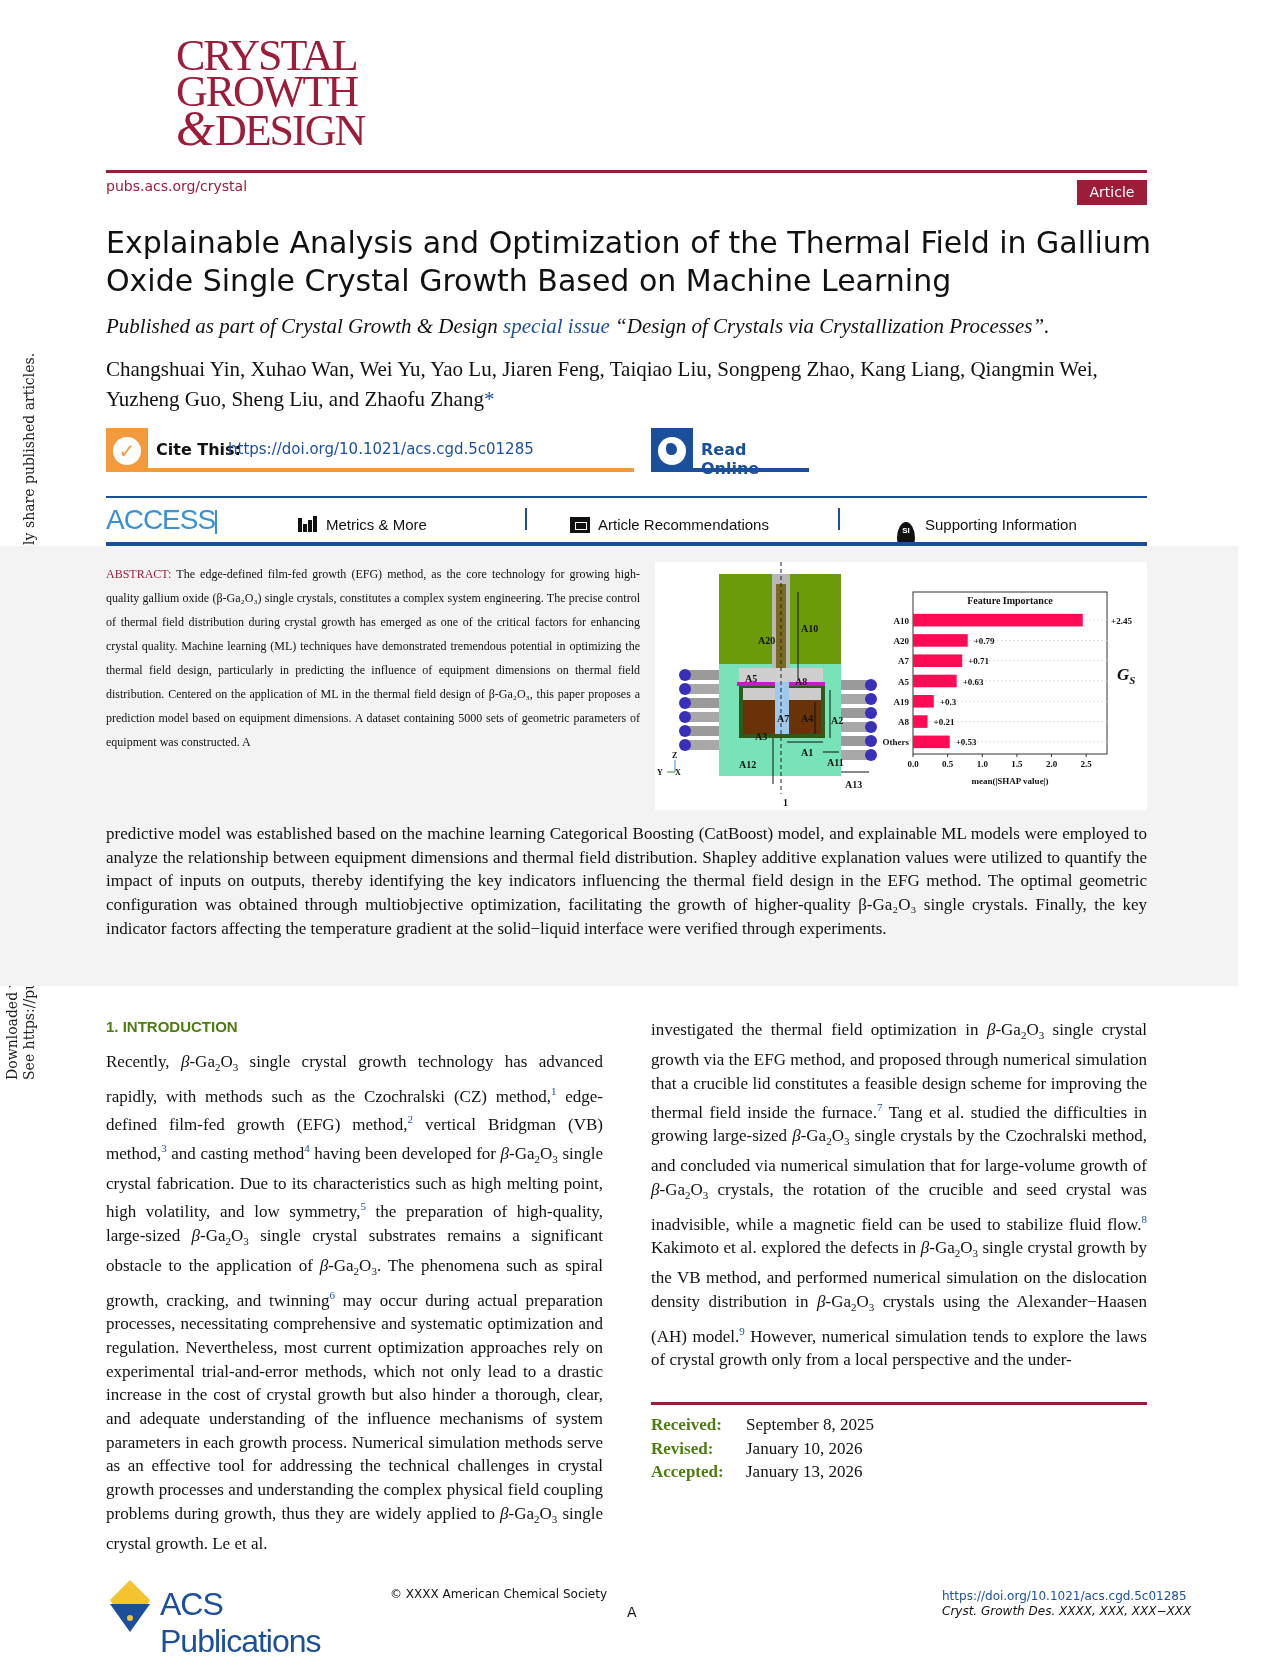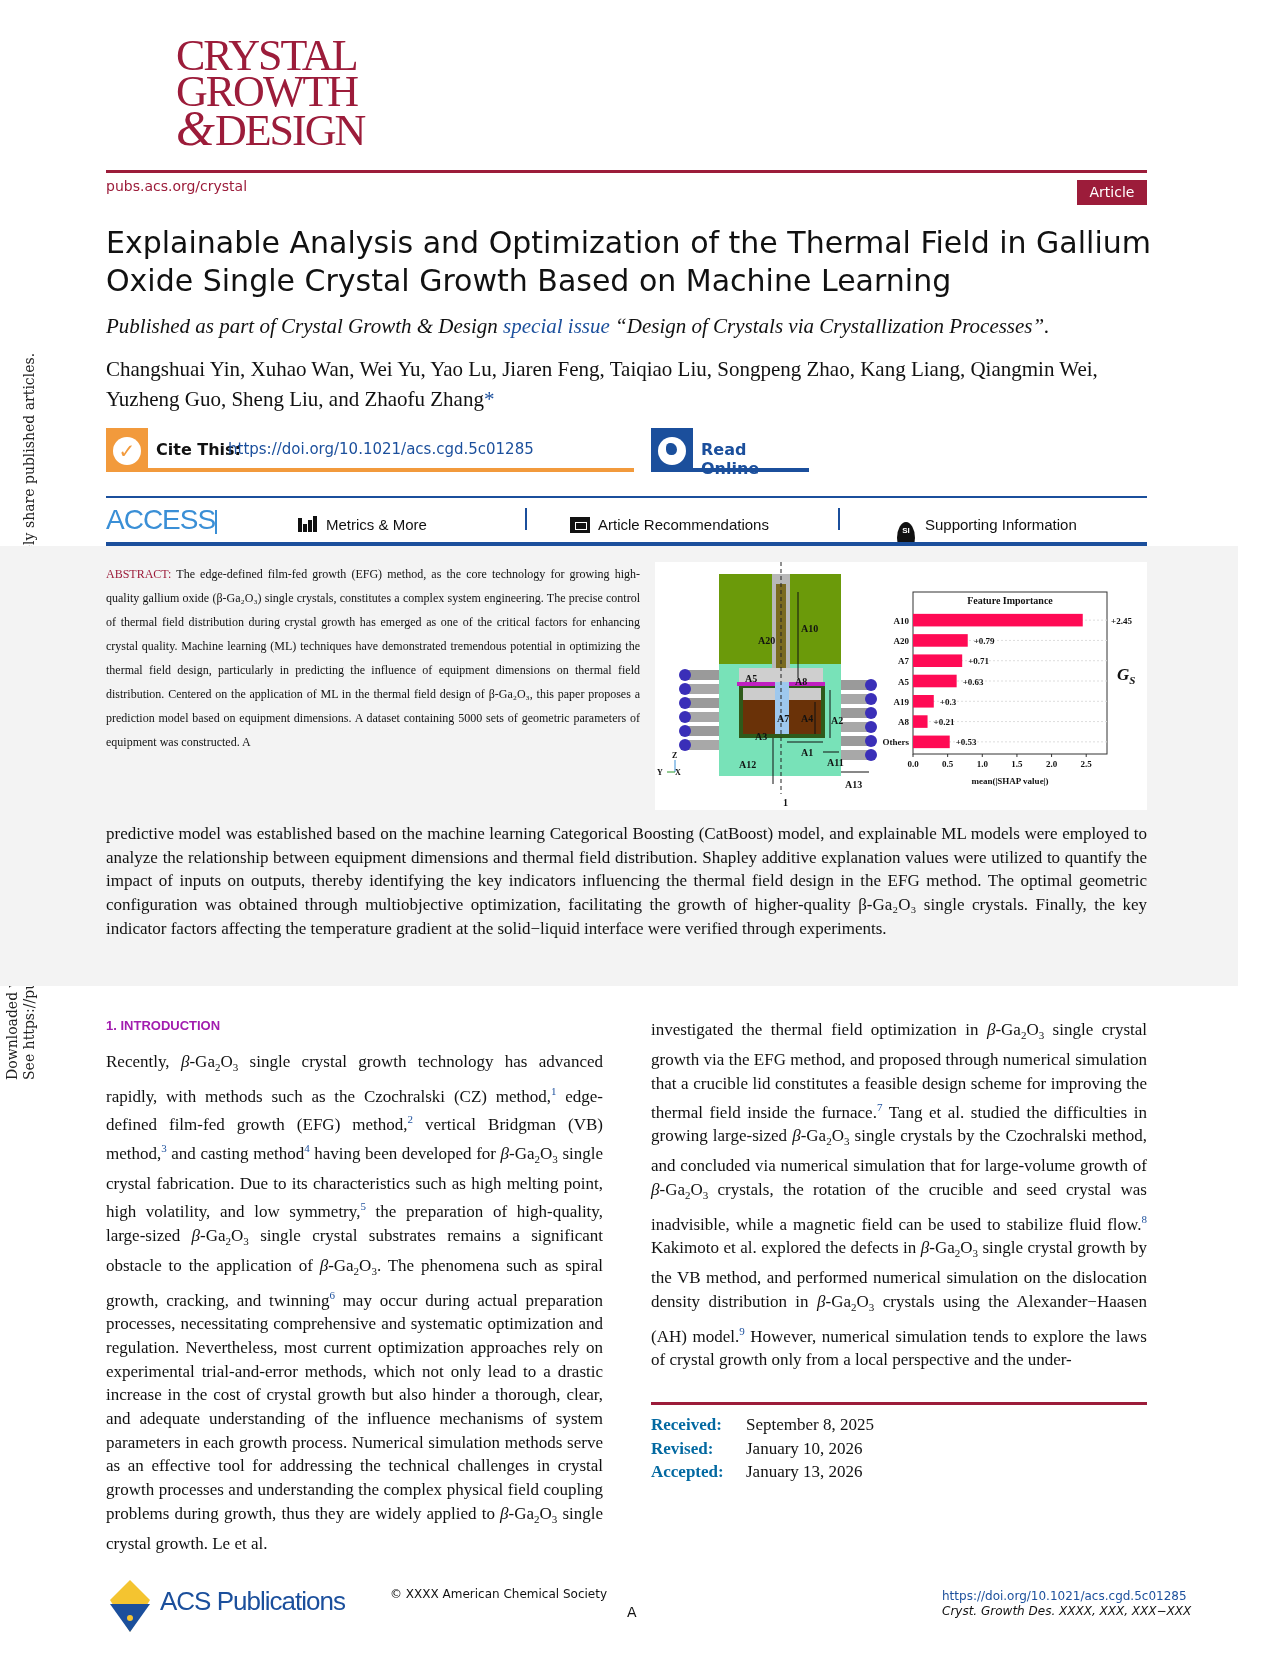--- a/index.html
+++ b/index.html
@@ -60,33 +60,33 @@
   #abstract-full { left:106px; top:822px; width:1041px; font-size:17px; line-height:23.7px; text-align:justify; }
   .abs-kw { color:#9c1c3a; }
 
   #toc-figure { left:655px; top:562px; width:492px; height:248px; background:#fff; }
 
   
   #sidebar { left:4px; top:1080px; transform-origin:0 0; transform:rotate(-90deg); font-size:14px; line-height:17px; white-space:nowrap; color:#222;
              font-family:"DejaVu Serif", serif; }
 
   
-  #intro-heading { left:106px; top:1018px; font-size:13px; font-weight:bold; color:#a21caf; font-family:"Liberation Sans", sans-serif;text-align:right; }
+  #intro-heading { left:106px; top:1018px; font-size:15px; font-weight:bold; color:#4d7c0f; font-family:"Liberation Sans", sans-serif;text-align:right; }
   #intro-left { left:106px; top:1050px; width:497px; font-size:17px; line-height:23.7px; text-align:justify; }
   #intro-right { left:651px; top:1018px; width:496px; font-size:17px; line-height:23.7px; text-align:justify; }
   sup.ref { color:#1b4f9c; font-size:11px; }
   sub { font-size:11px; }
 
   #dates-rule { left:651px; top:1402px; width:496px; height:3px; background:#9c1c3a; }
   #dates { left:651px; top:1413px; font-size:17px; line-height:23.5px; }
-  #dates .k { display:inline-block; width:95px; color:#0369a1; font-weight:bold; }
+  #dates .k { display:inline-block; width:95px; color:#4d7c0f; font-weight:bold; }
 
   
   #acs-logo { left:106px; top:1578px; width:250px; height:56px; }
-  #acs-text { position:absolute; left:54px; top:8px; font-size:26px; color:#1b4f9c; font-family:"Liberation Sans", sans-serif; letter-spacing:-1px; }
+  #acs-text { position:absolute; left:54px; top:8px; font-size:32px; color:#1b4f9c; font-family:"Liberation Sans", sans-serif; letter-spacing:-1px; }
   #copyright { left:390px; top:1587px; font-size:12px; color:#111; }
   #page-letter { left:627px; top:1604px; font-size:14px; color:#111; }
   #foot-doi { left:942px; top:1589px; font-size:12px; color:#1b4f9c; }
   #foot-cite { left:942px; top:1604px; font-size:12px; color:#111; font-style:italic; }
 </style>
 </head>
 <body>
 
 <div id="sidebar" class="abs">
   <div>Downloaded via WUHAN UNIV on January 22, 2026 at 07:14:36 (UTC).</div>

